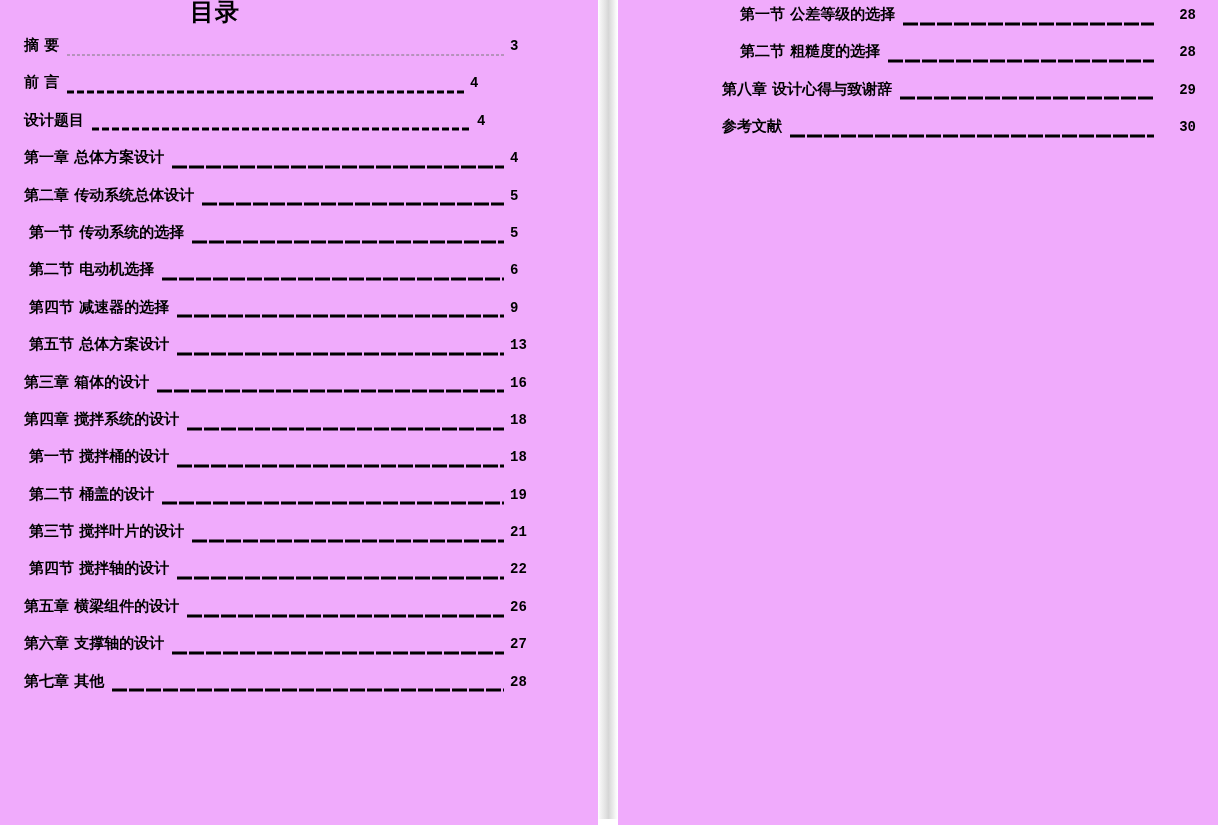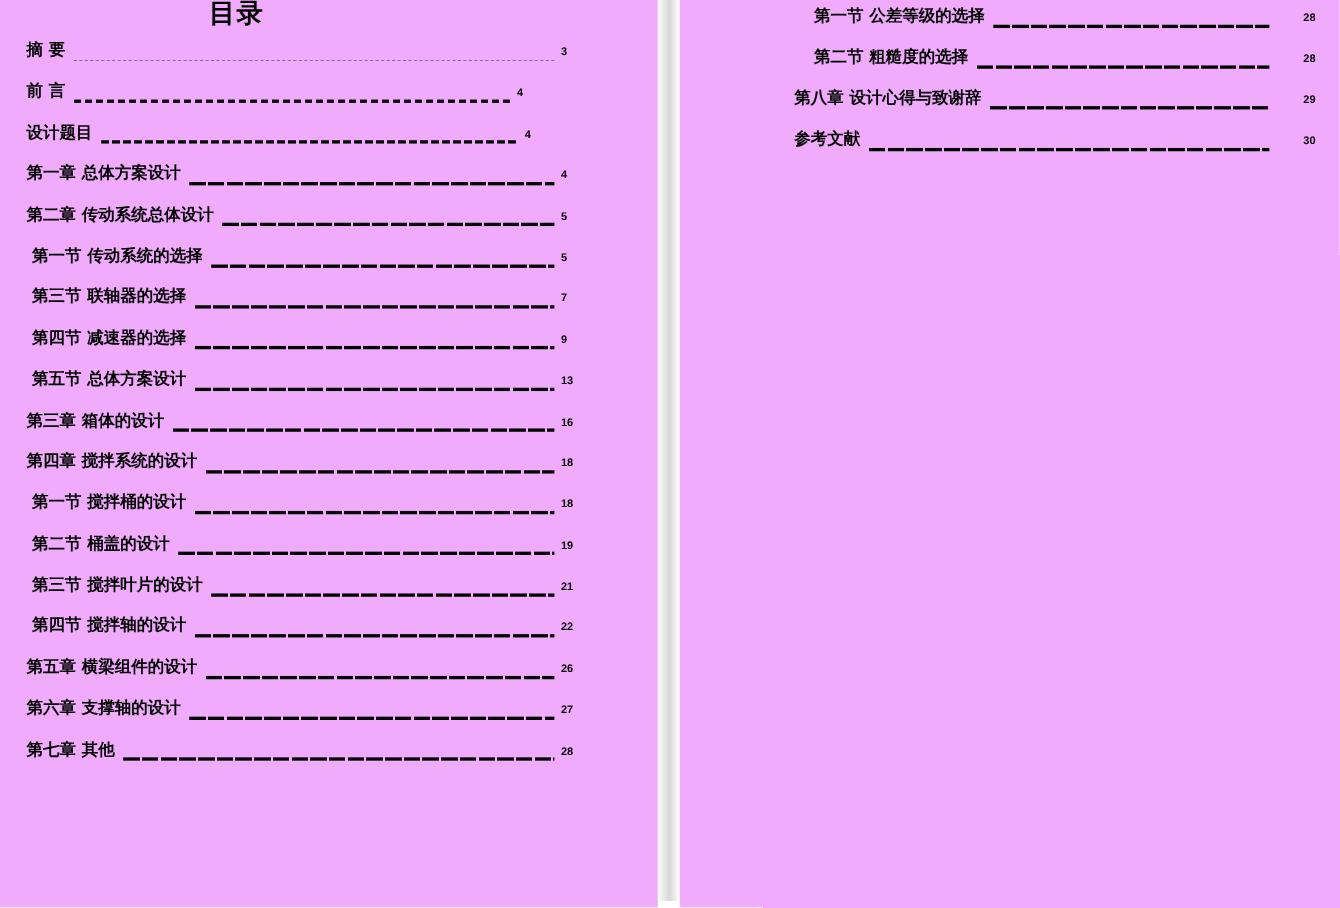--- a/index.html
+++ b/index.html
@@ -107,23 +107,23 @@
   .lead-heavy::before {
     height:3px;
     background:repeating-linear-gradient(to right,
         #000 0px, #000 15px, transparent 15px, transparent 17px);
     transform:translateY(-1.5px);
   }
 
   .toc-page {
     flex:0 0 auto;
     text-align:right;
-    font-family:Liberation Sans, sans-serif;
+    font-family:Liberation Mono, monospace;
     font-weight:bold;
-    font-size:10px;
+    font-size:14px;
   }
 
   
   #page-left .toc-list { margin-top:12px;margin-left:24px; }
   #page-left .toc-row  { padding-left:0px; }
   #page-left .toc-row.indent { padding-left:5px; }
   #page-left .toc-page { width:70px; padding-right:112px; }
   
   #page-left .toc-row.short .toc-page { width:40px; padding-right:152px; }
   #page-left .toc-row.short2 .toc-page { width:40px; padding-right:145px; }
@@ -168,23 +168,23 @@
           <span class="toc-label">第二章   传动系统总体设计</span>
           <span class="toc-leader lead-heavy"></span>
           <span class="toc-page">5</span>
         </li>
         <li class="toc-row indent">
           <span class="toc-label">第一节  传动系统的选择</span>
           <span class="toc-leader lead-heavy"></span>
           <span class="toc-page">5</span>
         </li>
         <li class="toc-row indent">
-          <span class="toc-label">第三节  联轴器的选择</span>
-          <span class="toc-leader lead-heavy"></span>
-          <span class="toc-page">7</span>
+          <span class="toc-label">第二节  电动机选择</span>
+          <span class="toc-leader lead-heavy"></span>
+          <span class="toc-page">6</span>
         </li>
         <li class="toc-row indent">
           <span class="toc-label">第四节  减速器的选择</span>
           <span class="toc-leader lead-heavy"></span>
           <span class="toc-page">9</span>
         </li>
         <li class="toc-row indent">
           <span class="toc-label">第五节  总体方案设计</span>
           <span class="toc-leader lead-heavy"></span>
           <span class="toc-page">13</span>

